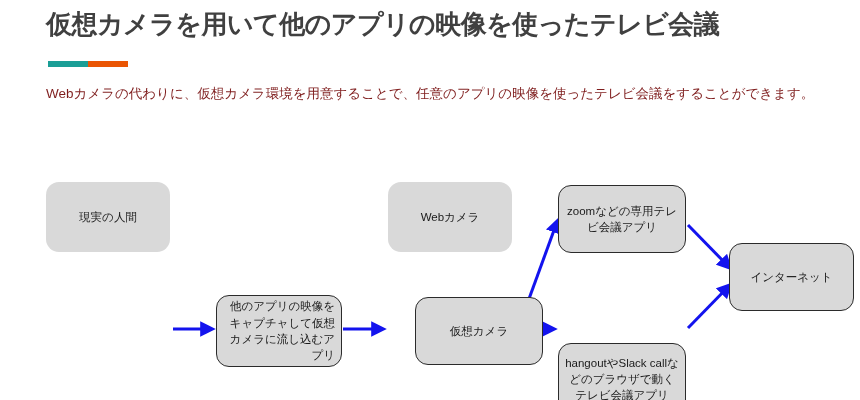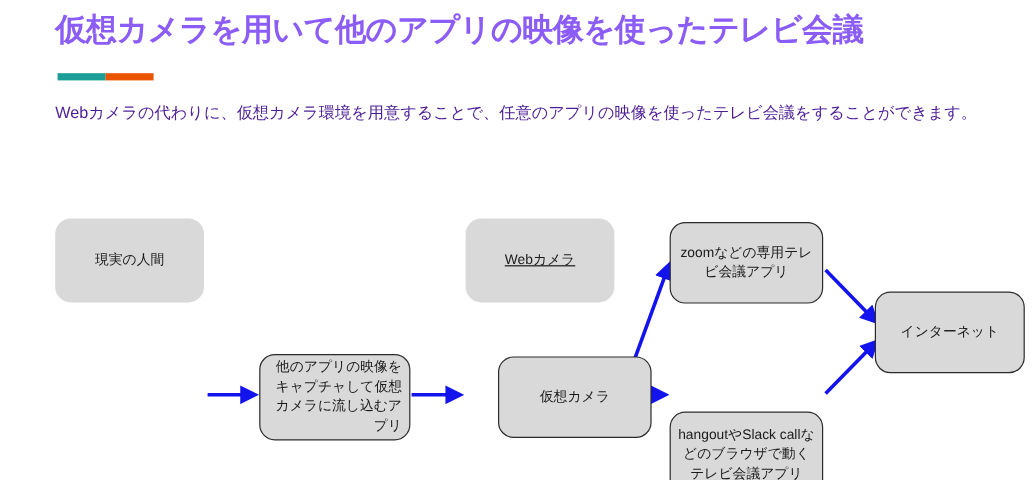--- a/index.html
+++ b/index.html
@@ -19,21 +19,21 @@
   
   #slide-title {
     position: absolute;
     left: 46px;
     top: 8px;
     width: 790px;
     font-size: 26px;
     font-weight: bold;
     letter-spacing: -0.5px;
     line-height: 1.25;
-    color: #8b5cf6;
+    color: #404040;
     white-space: nowrap;
   }
 
   #accent-bar {
     position: absolute;
     left: 48px;
     top: 61px;
     width: 80px;
     height: 6px;
     display: flex;
@@ -49,21 +49,21 @@
     background: #ea5504;
   }
 
   #slide-subtitle {
     position: absolute;
     left: 46px;
     top: 82px;
     width: 790px;
     font-size: 13.5px;
     line-height: 1.75;
-    color: #4c1d95;
+    color: #7f1d1d;
   }
 
   
   #diagram {
     position: absolute;
     left: 16px;
     top: 0;
     width: 860px;
     height: 312px;
     border-radius: 17px;
@@ -93,21 +93,21 @@
   }
   .node.bordered {
     border: 1.4px solid #2b2b2b;
   }
   .node.plain {
     border: none;
   }
 
   
   #node-human      { left: 30px;  top: 182px; width: 124px; height: 70px; }
-  #node-webcam     { left: 372px; top: 182px; width: 124px; height: 70px; text-decoration: underline; }
+  #node-webcam     { left: 372px; top: 182px; width: 124px; height: 70px; }
   #node-vchar      { left: 28px;  top: 297px; width: 128px; height: 70px; }
   #node-capture    { left: 200px; top: 295px; width: 126px; height: 72px; text-align: right; }
   #node-vcam       { left: 372px; top: 297px; width: 128px; height: 68px; margin-left: 27px; }
   #node-zoomapp    { left: 542px; top: 185px; width: 128px; height: 68px; }
   #node-browserapp { left: 542px; top: 295px; width: 128px; height: 72px; margin-top: 48px; }
   #node-internet   { left: 713px; top: 243px; width: 125px; height: 68px; text-align: center; }
 </style>
 </head>
 <body>
 

